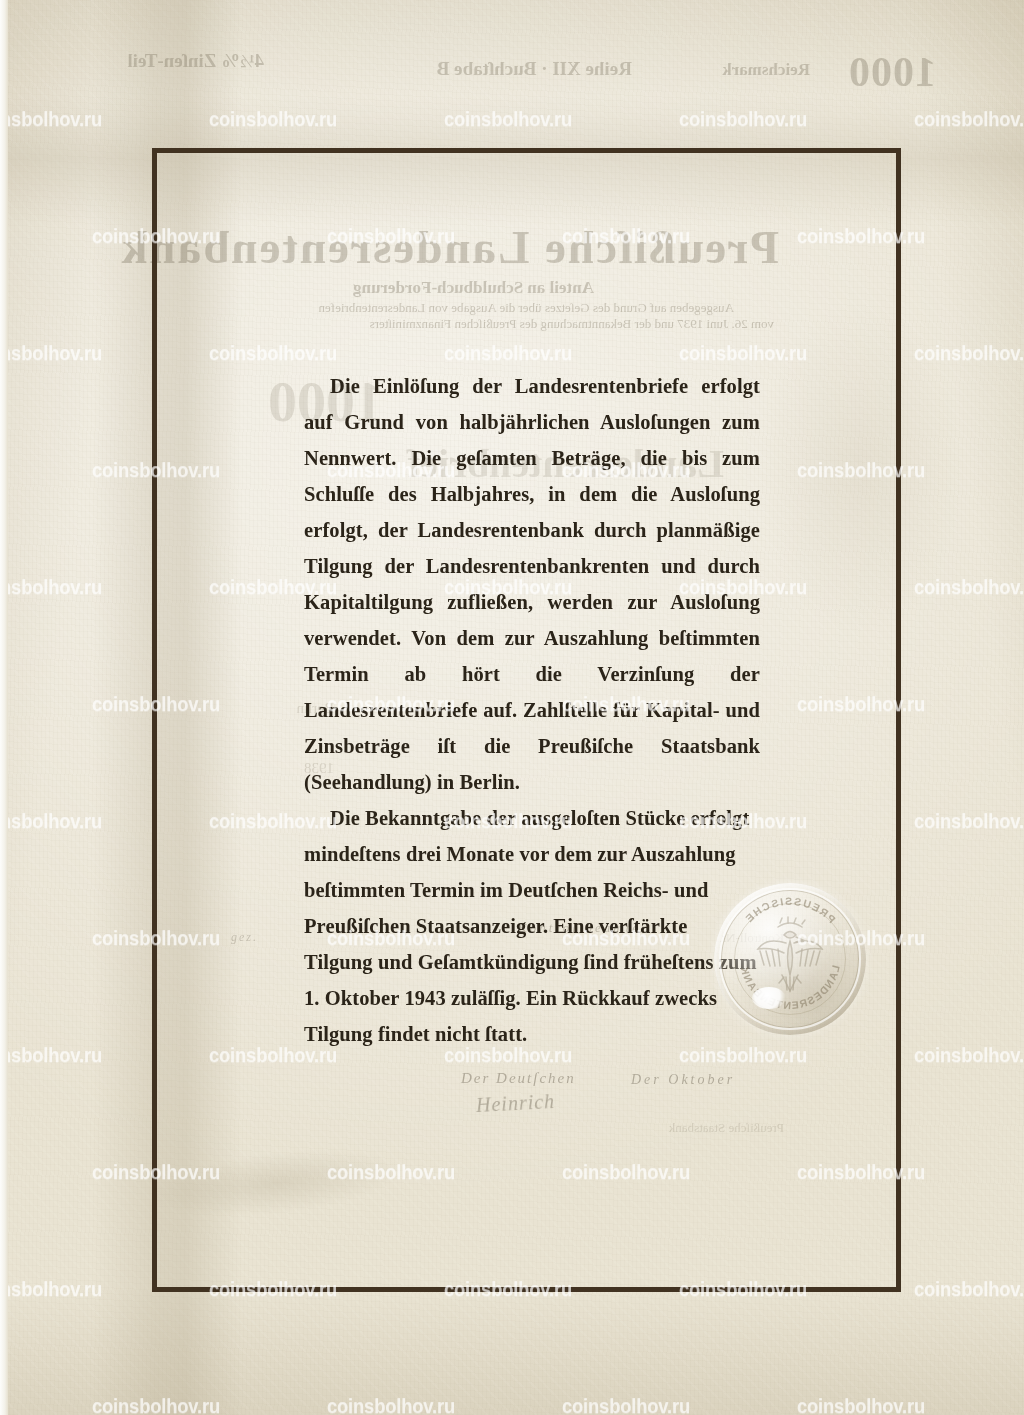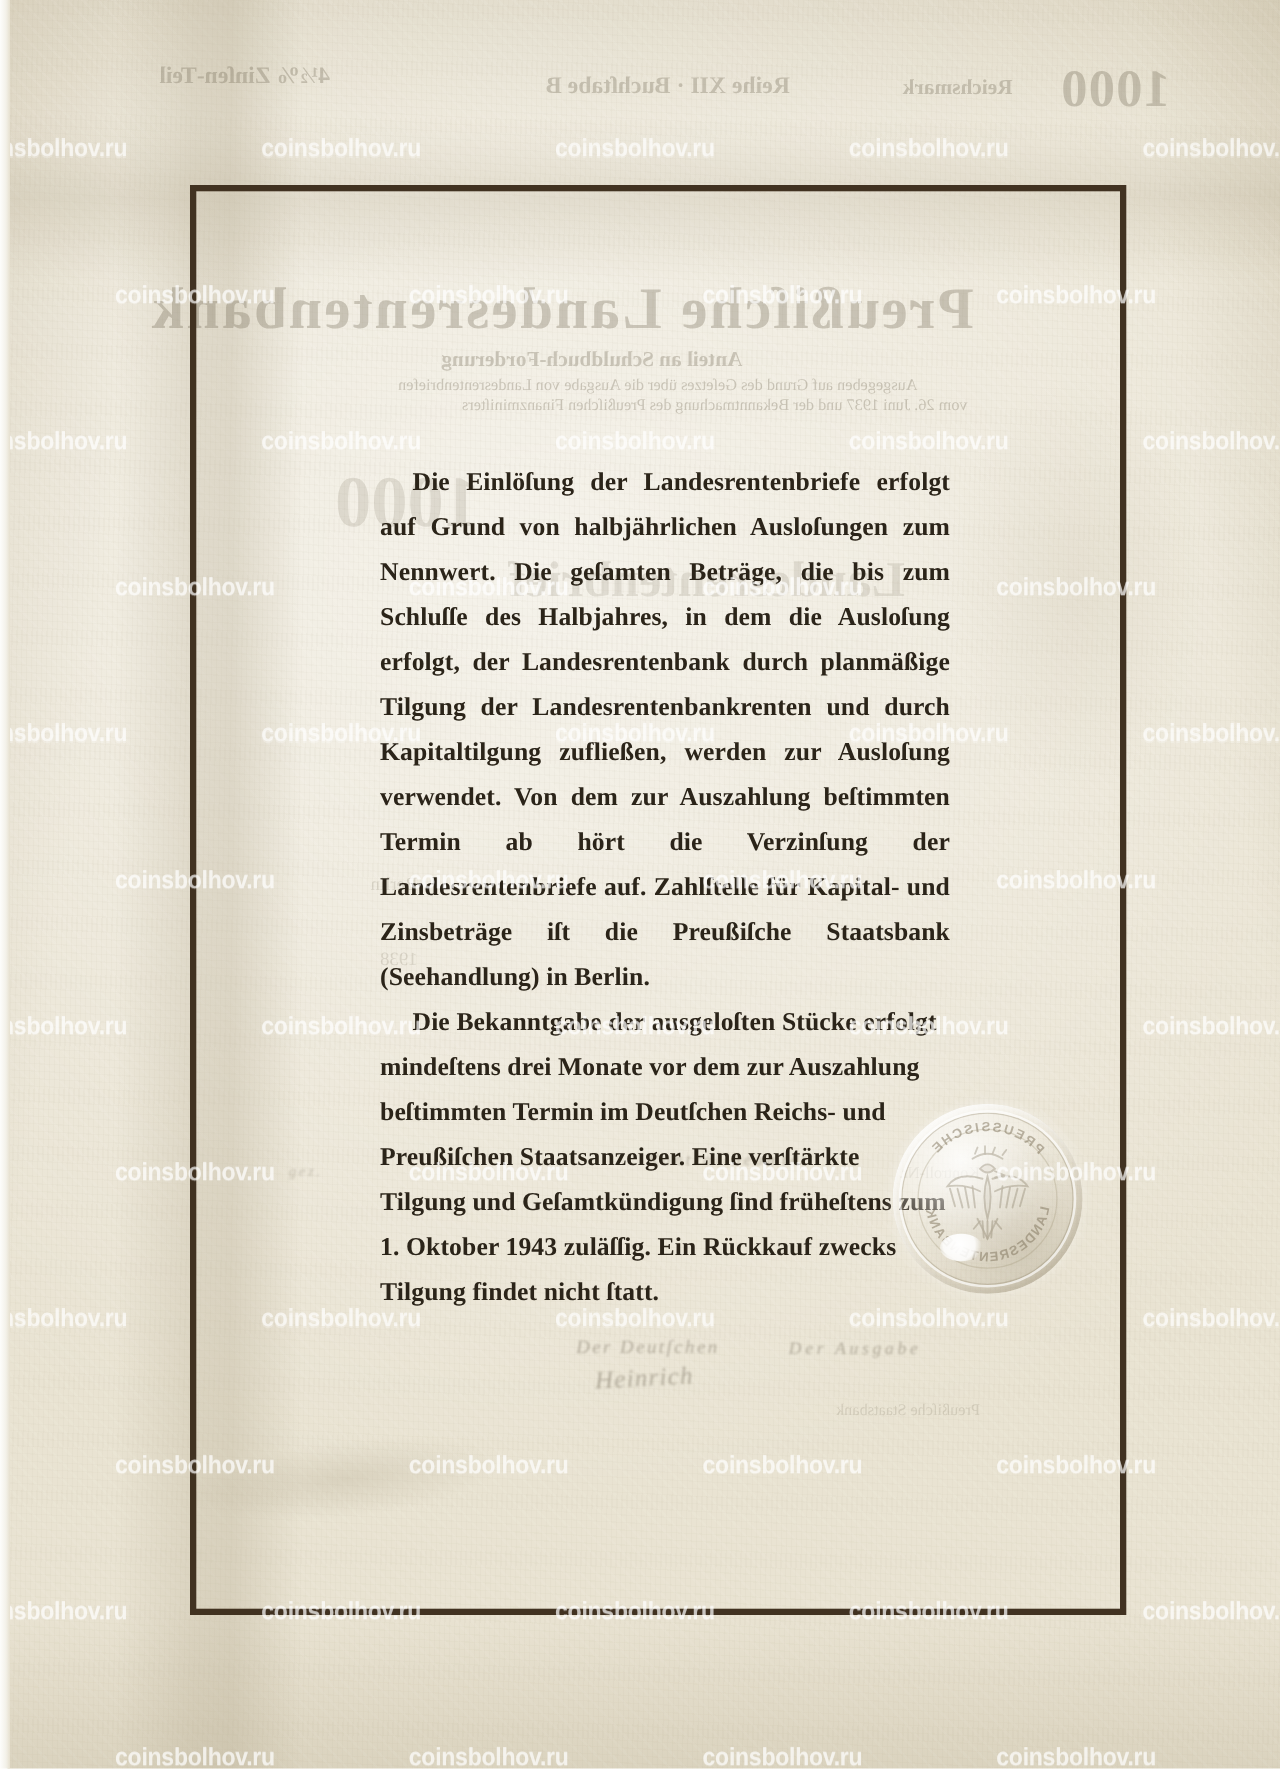--- a/index.html
+++ b/index.html
@@ -281,21 +281,21 @@
       <div class="b-line b-big">1000</div>
       <div class="b-line b-mid">Landesrentenbrief</div>
       <div class="b-line b-small1">Berlin</div>
       <div class="b-line b-small2">1938</div>
       <div class="b-line b-small3">Kontroll-Nr.</div>
       <div class="b-line b-small4">Preußiſche Staatsbank</div>
     </div>
 
     <div class="ghost-sig gs-1">Der Deutſchen</div>
     <div class="ghost-sig gs-2">Heinrich</div>
-    <div class="ghost-sig gs-3">Der Ausgabe</div>
+    <div class="ghost-sig gs-3">Der Oktober</div>
     <div class="ghost-sig gs-4">Kontrollbeamter</div>
     <div class="ghost-sig gs-5">gez.</div>
 
     <div class="frame"></div>
 
     <div class="textblock">
       <p>Die Einlöſung der Landesrentenbriefe erfolgt auf Grund von halbjährlichen Ausloſungen zum Nennwert. Die geſamten Beträge, die bis zum Schluſſe des Halbjahres, in dem die Ausloſung erfolgt, der Landesrentenbank durch planmäßige Tilgung der Landesrentenbankrenten und durch Kapitaltilgung zufließen, werden zur Ausloſung verwendet. Von dem zur Auszahlung beſtimmten Termin ab hört die Verzinſung der Landesrentenbriefe auf. Zahlſtelle für Kapital- und Zinsbeträge iſt die Preußiſche Staatsbank (Seehandlung) in Berlin.</p>
       <p>Die Bekanntgabe der ausgeloſten Stücke erfolgt mindeſtens drei Monate vor dem zur Auszahlung beſtimmten Termin im Deutſchen Reichs- und Preußiſchen Staatsanzeiger. Eine verſtärkte Tilgung und Geſamtkündigung ſind früheſtens zum 1. Oktober 1943 zuläſſig. Ein Rückkauf zwecks Tilgung findet nicht ſtatt.</p>
     </div>
 

